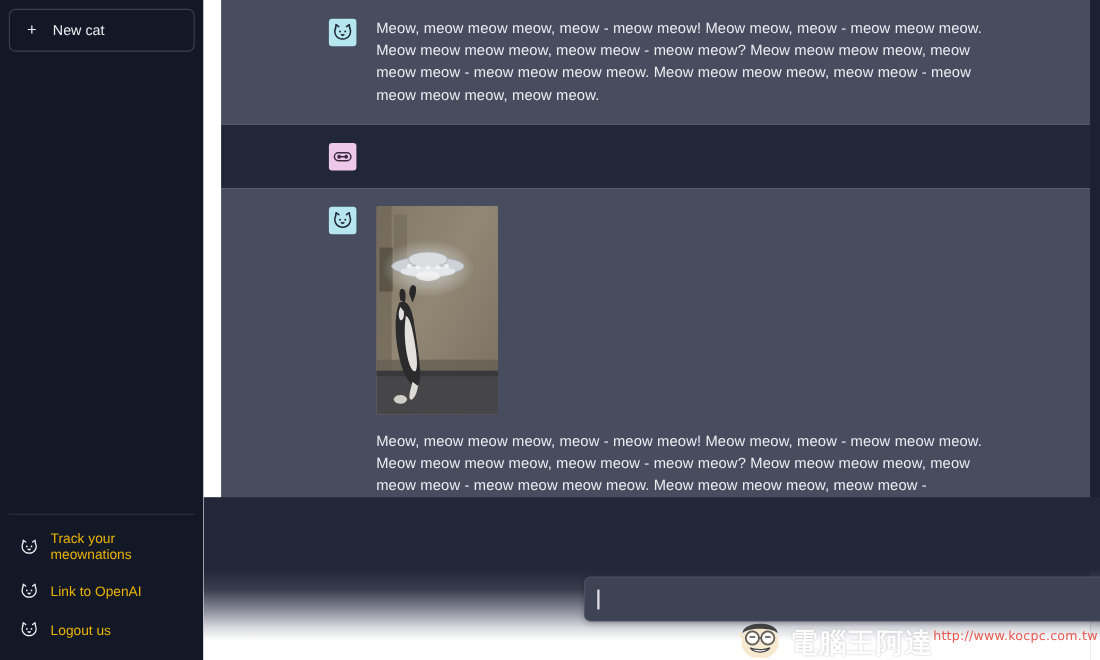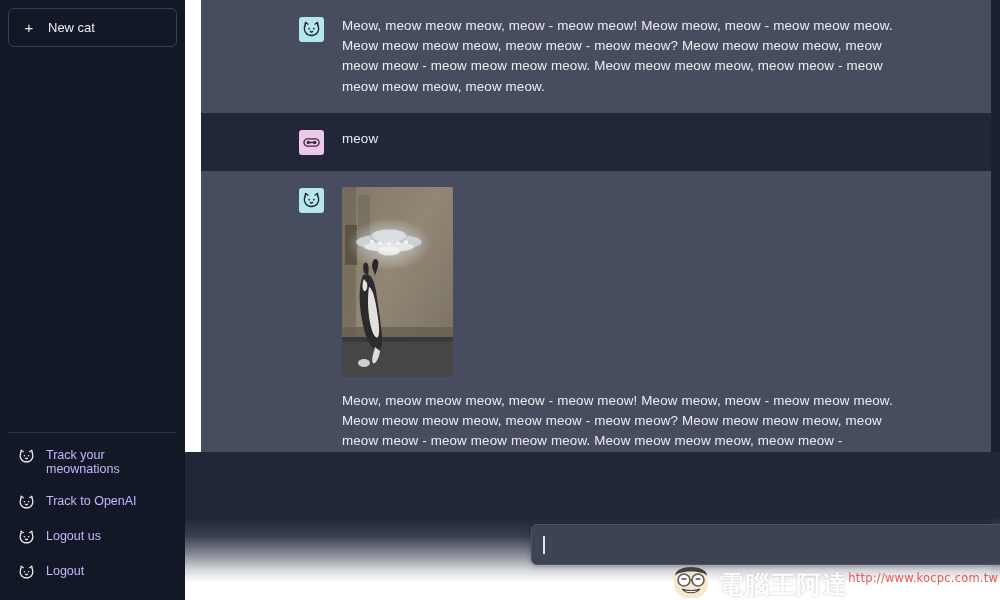--- a/index.html
+++ b/index.html
@@ -56,25 +56,25 @@
 
   .sidebar-spacer { flex: 1 1 auto; }
 
   .sidebar-footer {
     border-top: 1px solid #2b3142;
     padding-top: 6px;
   }
 
   .sidebar-item {
     display: flex;
-    align-items: flex-start;
+    align-items: center;
     gap: 11px;
     padding: 9px 10px;
     border-radius: 5px;
-    color: #c4b5fd;
+    color: #eab308;
     font-size: 12.5px;
     cursor: pointer;
     user-select: none;
   }
 
   .cat-icon { width: 17px; height: 17px; flex: 0 0 17px; display: block; }
 
   
   #main {
     position: relative;
@@ -271,48 +271,36 @@
       <div class="sidebar-item">
         <span>
           <svg class="cat-icon" viewBox="0 0 24 24" fill="none" stroke="#f2f2f7" stroke-width="1.6" stroke-linejoin="round" stroke-linecap="round">
             <path d="M4 6.5 L4.4 3 L7.6 5.3 M20 6.5 L19.6 3 L16.4 5.3"></path>
             <path d="M4 6.5 C2.9 9 2.9 13.5 4.6 16 C6.4 18.7 9 19.6 12 19.6 C15 19.6 17.6 18.7 19.4 16 C21.1 13.5 21.1 9 20 6.5"></path>
             <circle cx="9" cy="11" r="1.1" fill="#f2f2f7" stroke="none"></circle>
             <circle cx="15" cy="11" r="1.1" fill="#f2f2f7" stroke="none"></circle>
             <path d="M10.6 14.4 L12 15.4 L13.4 14.4"></path>
           </svg>
         </span>
-        <span>Track to OpenAI</span>
+        <span>Link to OpenAI</span>
       </div>
 
       <div class="sidebar-item">
         <span>
           <svg class="cat-icon" viewBox="0 0 24 24" fill="none" stroke="#f2f2f7" stroke-width="1.6" stroke-linejoin="round" stroke-linecap="round">
             <path d="M4 6.5 L4.4 3 L7.6 5.3 M20 6.5 L19.6 3 L16.4 5.3"></path>
             <path d="M4 6.5 C2.9 9 2.9 13.5 4.6 16 C6.4 18.7 9 19.6 12 19.6 C15 19.6 17.6 18.7 19.4 16 C21.1 13.5 21.1 9 20 6.5"></path>
             <circle cx="9" cy="11" r="1.1" fill="#f2f2f7" stroke="none"></circle>
             <circle cx="15" cy="11" r="1.1" fill="#f2f2f7" stroke="none"></circle>
             <path d="M10.6 14.4 L12 15.4 L13.4 14.4"></path>
           </svg>
         </span>
         <span>Logout us</span>
       </div>
 
-      <div class="sidebar-item">
-        <span>
-          <svg class="cat-icon" viewBox="0 0 24 24" fill="none" stroke="#f2f2f7" stroke-width="1.6" stroke-linejoin="round" stroke-linecap="round">
-            <path d="M4 6.5 L4.4 3 L7.6 5.3 M20 6.5 L19.6 3 L16.4 5.3"></path>
-            <path d="M4 6.5 C2.9 9 2.9 13.5 4.6 16 C6.4 18.7 9 19.6 12 19.6 C15 19.6 17.6 18.7 19.4 16 C21.1 13.5 21.1 9 20 6.5"></path>
-            <circle cx="9" cy="11" r="1.1" fill="#f2f2f7" stroke="none"></circle>
-            <circle cx="15" cy="11" r="1.1" fill="#f2f2f7" stroke="none"></circle>
-            <path d="M10.6 14.4 L12 15.4 L13.4 14.4"></path>
-          </svg>
-        </span>
-        <span>Logout</span>
-      </div>
 
     </div>
   </aside>
 
   <section id="main">
 
     <div id="thread">
 
       <div class="msg-row assistant">
         <div class="msg-inner">
@@ -332,21 +320,20 @@
       <div class="msg-row user">
         <div class="msg-inner">
           <div class="avatar user-av">
             <svg width="19" height="19" viewBox="0 0 24 24" fill="none" stroke="#3b2b3e" stroke-width="1.7" stroke-linejoin="round" stroke-linecap="round">
               <rect x="2.5" y="7.5" width="19" height="9" rx="4.5"></rect>
               <circle cx="8" cy="12" r="2.2" fill="#3b2b3e" stroke="none"></circle>
               <circle cx="16" cy="12" r="2.2" fill="#3b2b3e" stroke="none"></circle>
               <path d="M10.2 12 L13.8 12"></path>
             </svg>
           </div>
-          <div class="msg-body">meow</div>
         </div>
       </div>
 
       <div class="msg-row assistant">
         <div class="msg-inner">
           <div class="avatar bot-av">
             <svg width="19" height="19" viewBox="0 0 24 24" fill="none" stroke="#1d2433" stroke-width="1.7" stroke-linejoin="round" stroke-linecap="round">
               <path d="M4 6.5 L4.4 3 L7.6 5.3 M20 6.5 L19.6 3 L16.4 5.3"></path>
               <path d="M4 6.5 C2.9 9 2.9 13.5 4.6 16 C6.4 18.7 9 19.6 12 19.6 C15 19.6 17.6 18.7 19.4 16 C21.1 13.5 21.1 9 20 6.5"></path>
               <circle cx="9" cy="11" r="1.1" fill="#1d2433" stroke="none"></circle>

